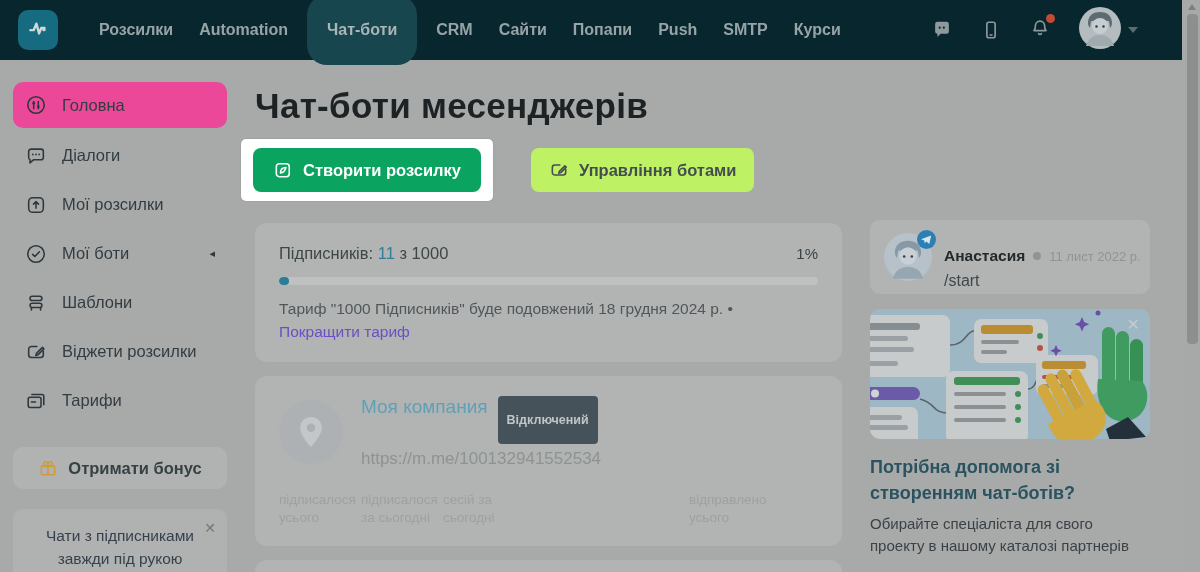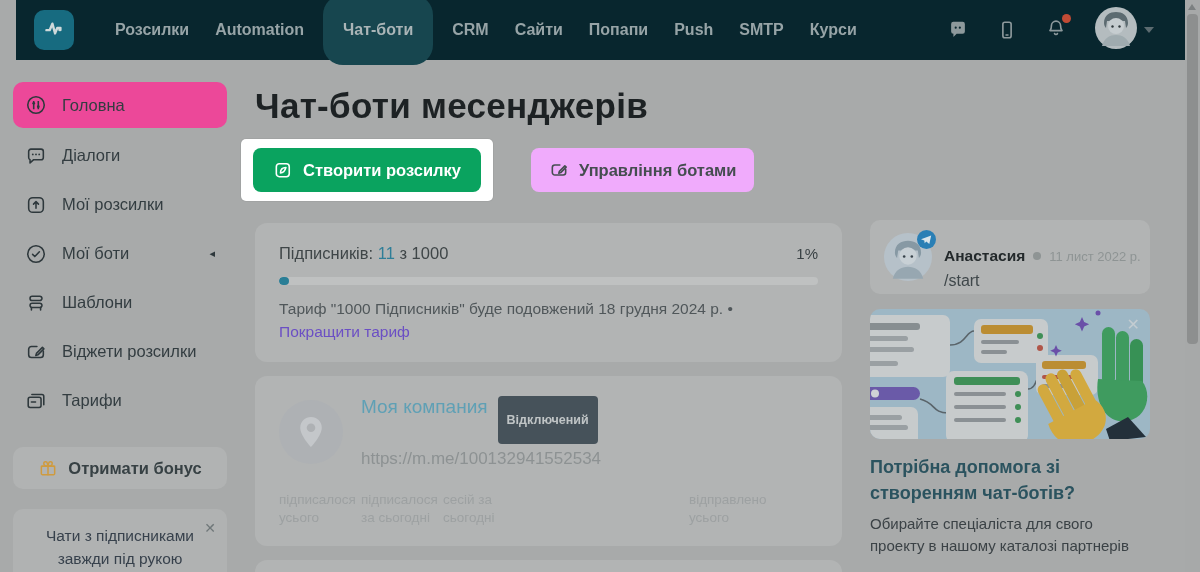--- a/index.html
+++ b/index.html
@@ -1,20 +1,20 @@
 <!DOCTYPE html>
 <html><head>
 <meta charset="utf-8">
 <style>
   * { margin:0; padding:0; box-sizing:border-box; }
   html,body { width:1200px; height:572px; overflow:hidden; }
   body { position:relative; background:#a8aaaa; font-family:"Liberation Sans", sans-serif; }
 
   
-  .navbar { position:absolute; top:0; left:16px; width:1182px; height:60px; background:#08262e;
+  .navbar { position:absolute; top:0; left:0; width:1182px; height:60px; background:#08262e;
             display:flex; align-items:center; padding:0 44px 0 18px; z-index:5; }
   .logo { width:40px; height:40px; border-radius:10px; background:#176b80; display:flex;
           align-items:center; justify-content:center; margin-right:28px; flex:0 0 auto; cursor:pointer; }
   .nav-items { display:flex; align-items:center; }
   .nav-item { color:#97a4a7; font-size:16px; font-weight:bold; padding:10px 13px; border-radius:20px;
               cursor:pointer; white-space:nowrap; }
   .nav-item.active { background:#17464f; color:#aab5b7; padding:26px 20px; margin:0 6px; }
   .nav-right { margin-left:auto; display:flex; align-items:center; gap:27px; color:#8d999c; }
   .nav-ico { width:22px; height:22px; cursor:pointer; position:relative; }
   .bell-wrap { position:relative; cursor:pointer; }
@@ -39,21 +39,21 @@
   .side-promo .close-x { position:absolute; top:9px; right:11px; font-size:14px; color:#6f7779; cursor:pointer; }
 
   
   .main { position:absolute; left:255px; top:60px; width:587px; }
   .page-title { margin-top:26px; font-size:35px; font-weight:bold; color:#1d2224; letter-spacing:0.3px; }
   .actions { margin-top:13px; margin-left:-14px; display:flex; align-items:flex-start;gap:28px; }
   .spotlight { background:#ffffff; border-radius:5px; padding:9px 12px; box-shadow:0 0 0 1px rgba(0,0,0,0.04); }
   .btn-create { height:44px; border:none; border-radius:8px; background:#0aa35f; color:#ffffff;
                 font-family:inherit; font-size:16.5px; font-weight:bold; display:flex; align-items:center;
                 gap:10px; padding:0 20px; cursor:pointer; }
-  .btn-manage { margin-left:10px; margin-top:9px; height:44px; border:none; border-radius:8px; background:#f0abfc;
+  .btn-manage { margin-left:10px; margin-top:9px; height:44px; border:none; border-radius:8px; background:#bef264;
                 color:#454d50; font-family:inherit; font-size:16.5px; font-weight:bold; display:flex;
                 align-items:center; gap:10px; padding:0 18px; cursor:pointer; }
   .card { background:#b2b4b4; border-radius:12px; }
   .subs-card { margin-top:22px; padding:21px 24px 18px; }
   .subs-row { display:flex; justify-content:space-between; align-items:baseline; font-size:16.5px; color:#3f4648; }
   .subs-count { color:#2e7e98; }
   .percent { font-size:15px; color:#3a4245; }
   .progress { margin-top:14px; height:8px; border-radius:4px; background:#bfc1c1; overflow:hidden; cursor:default; }
   .progress-fill { width:10px; height:100%; background:#2a7e96; border-radius:4px; }
   .tariff { margin-top:12px; font-size:15.5px; color:#50575a; line-height:1.5; max-width:540px; }

